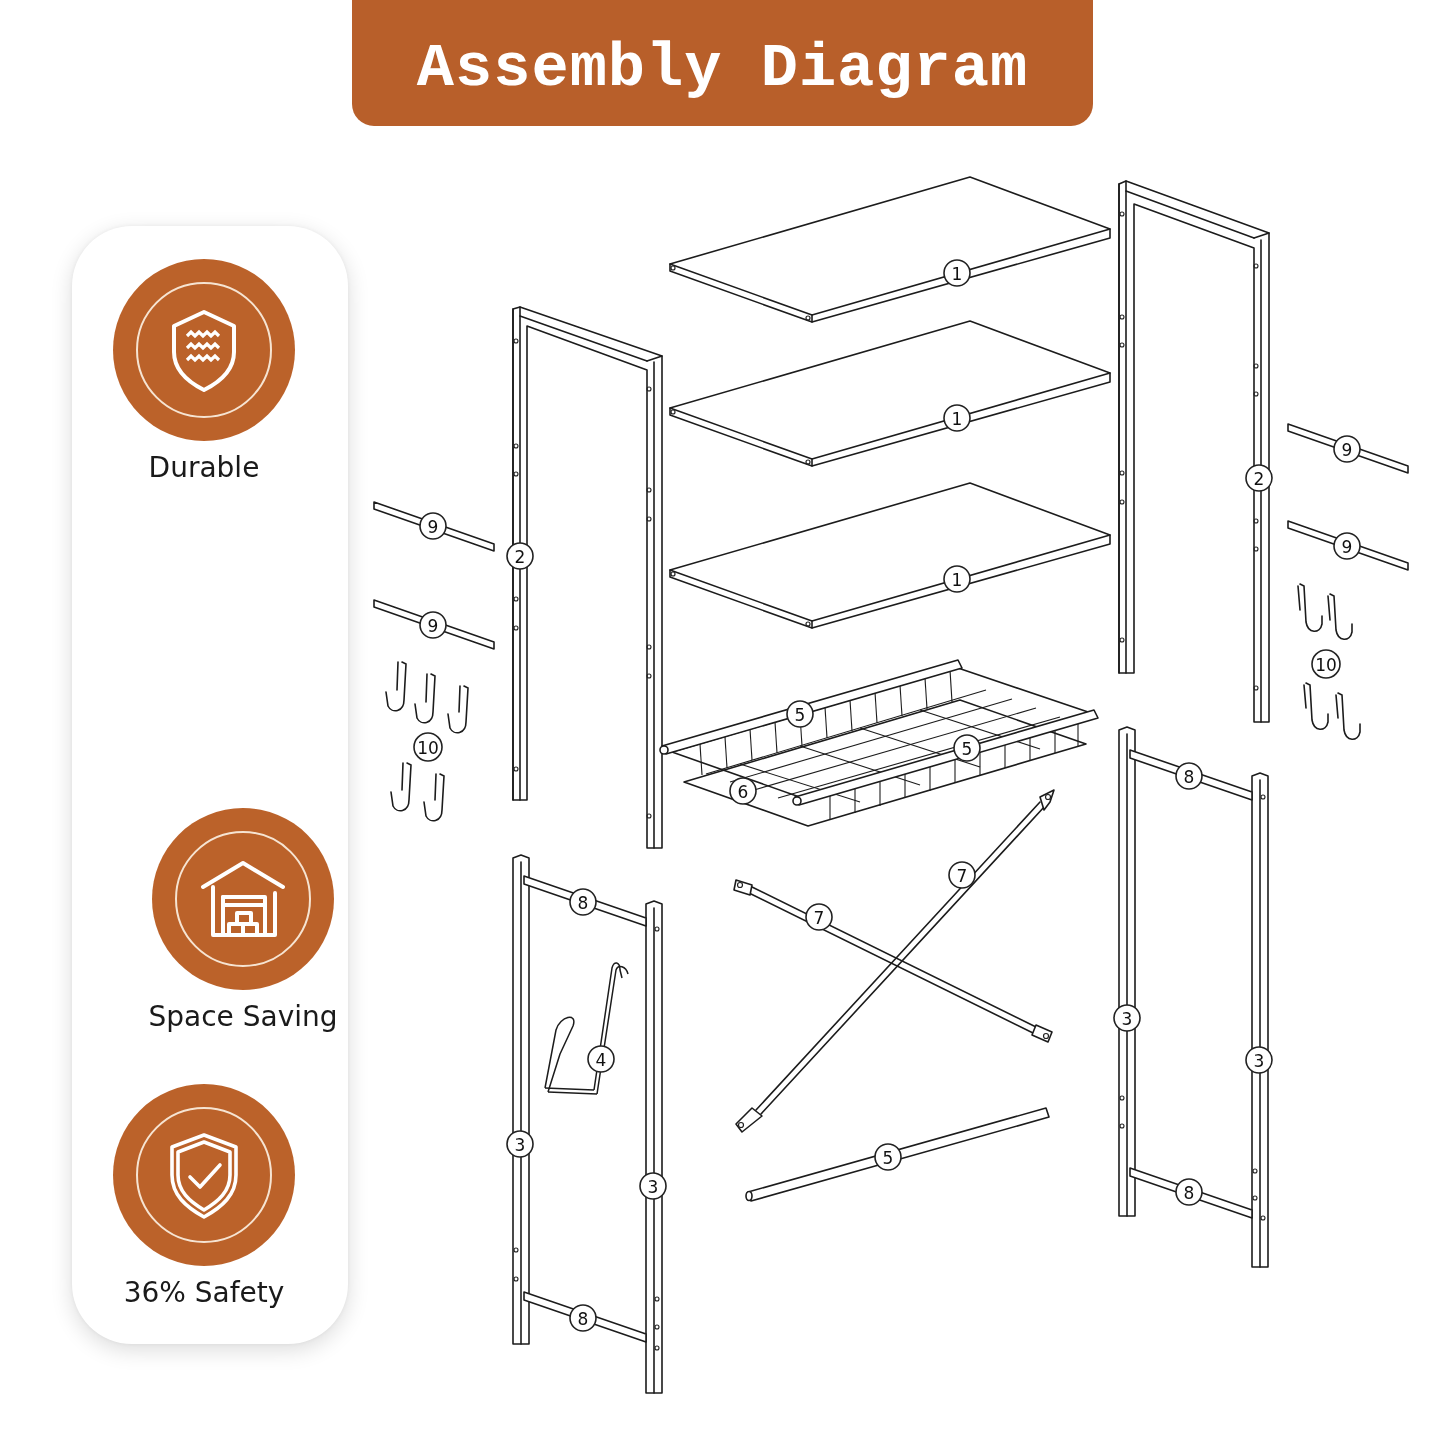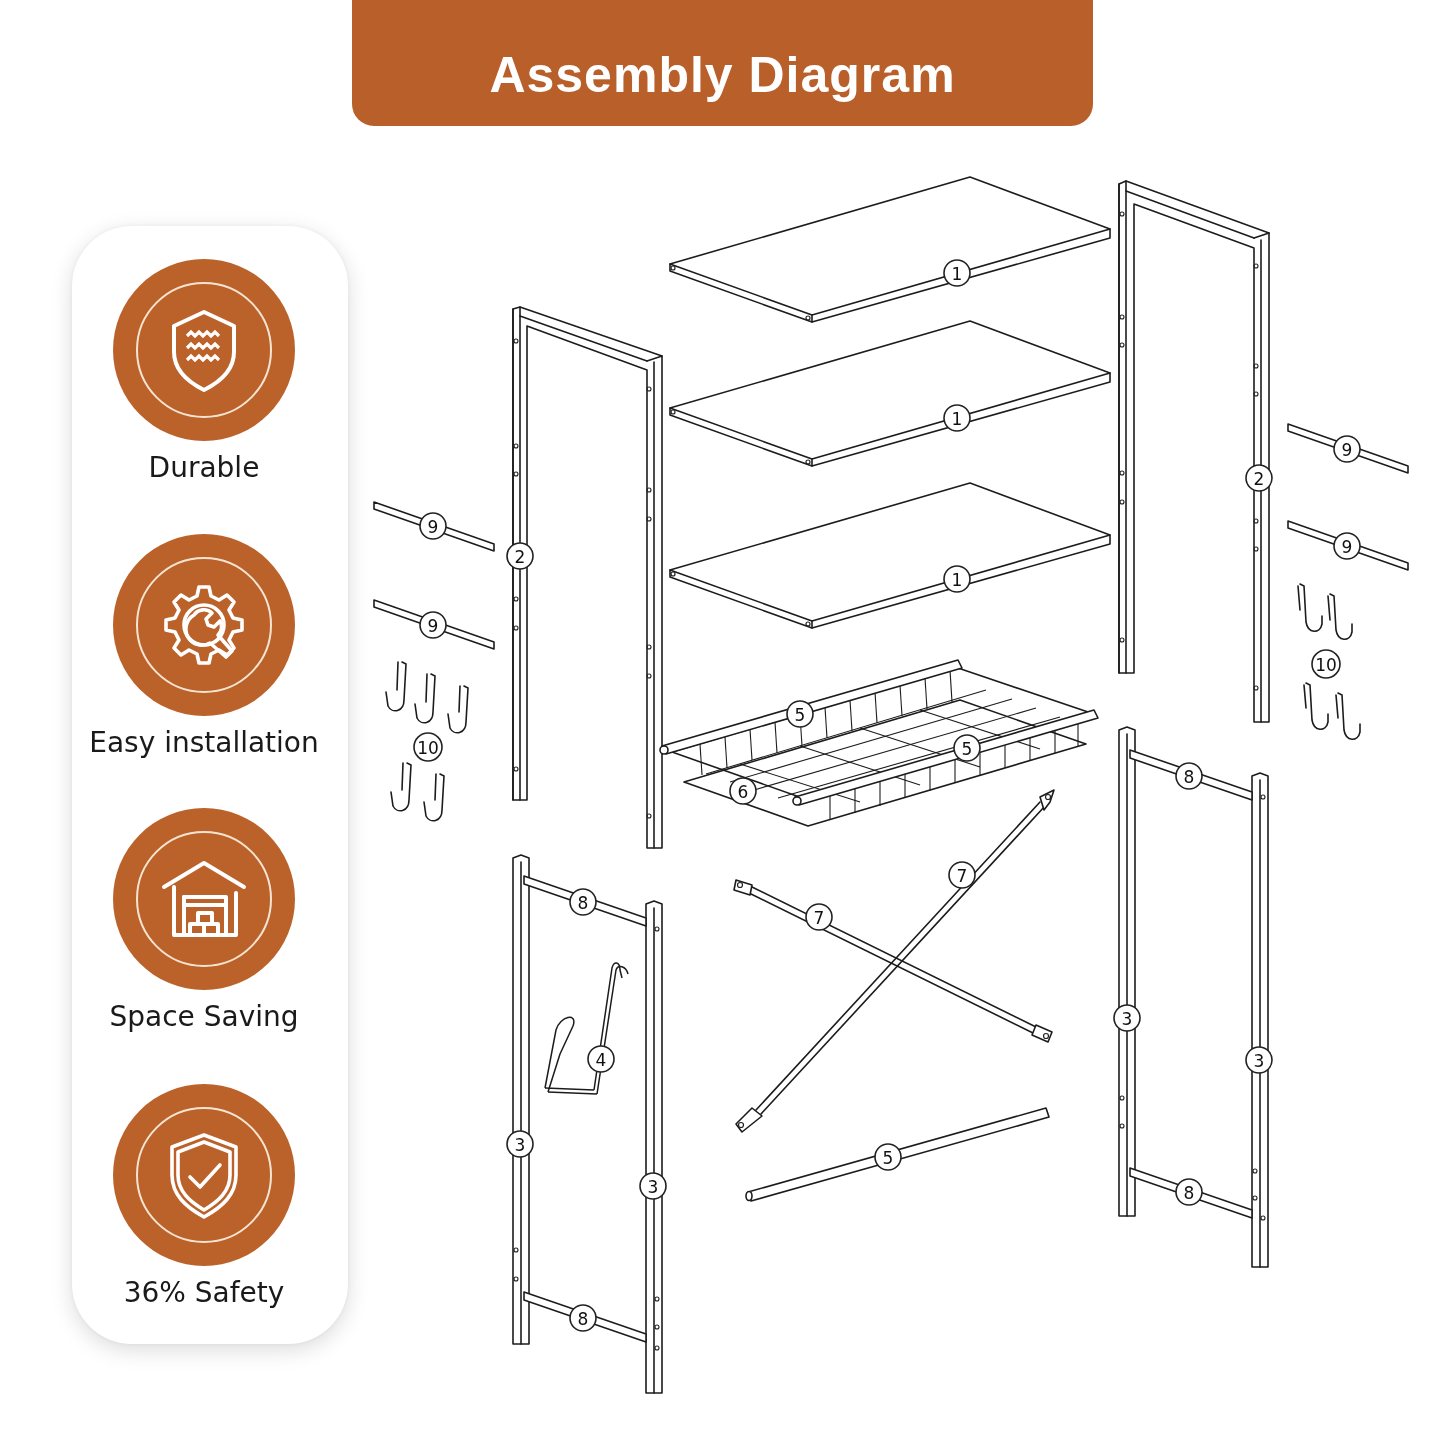--- a/index.html
+++ b/index.html
@@ -2,21 +2,21 @@
 <html><head>
 <meta charset="utf-8">
 <style>
   html, body { margin: 0; padding: 0; background: #ffffff; }
   body { width: 1445px; height: 1445px; position: relative; overflow: hidden; font-family: "DejaVu Sans", "Liberation Sans", sans-serif; }
   .title-banner {
     position: absolute; left: 352px; top: -20px; width: 741px; height: 146px;
     background: #b85f2a; border-radius: 0 0 22px 22px;
     display: flex; align-items: flex-end; justify-content: center; padding-bottom: 26px; box-sizing: border-box;
   }
-  .title-text { color: #ffffff; font-size: 50px; font-weight: bold; letter-spacing: 1px; font-family: Liberation Sans, sans-serif; line-height: 1; }
+  .title-text { color: #ffffff; font-size: 62px; font-weight: bold; letter-spacing: 1px; font-family: Liberation Mono, monospace; line-height: 1; }
   .feature-panel {
     position: absolute; left: 72px; top: 226px; width: 276px; height: 1118px;
     background: #ffffff; border-radius: 60px;
     box-shadow: 0 6px 22px rgba(0,0,0,0.14), 0 0 4px rgba(0,0,0,0.05);
   }
   .feature { position: absolute; left: 0; width: 264px; text-align: center; }
   .feature-badge {
     width: 182px; height: 182px; border-radius: 50%; background: #bb622a;
     margin: 0 auto; position: relative;
   }
@@ -48,35 +48,22 @@
       <svg viewBox="0 0 100 100">
         <path d="M50 12 L80 26 V52 C80 70 66 82 50 90 C34 82 20 70 20 52 V26 Z" fill="none" stroke="#fff" stroke-width="4" stroke-linejoin="round"></path>
         <path d="M33 36 l4 -4 l4 4 l4 -4 l4 4 l4 -4 l4 4 l4 -4 l4 4" fill="none" stroke="#fff" stroke-width="3.2"></path>
         <path d="M33 48 l4 -4 l4 4 l4 -4 l4 4 l4 -4 l4 4 l4 -4 l4 4" fill="none" stroke="#fff" stroke-width="3.2"></path>
         <path d="M33 60 l4 -4 l4 4 l4 -4 l4 4 l4 -4 l4 4 l4 -4 l4 4" fill="none" stroke="#fff" stroke-width="3.2"></path>
       </svg>
     </div>
     <div class="feature-label">Durable</div>
   </div>
 
-  <div class="feature" style="top:308px;">
-    <div class="feature-badge">
-      <div class="ring"></div>
-      <svg viewBox="0 0 100 100">
-        <g fill="none" stroke="#fff" stroke-width="3.6" stroke-linejoin="round">
-          <path d="M45 12 h10 l2 9 l8 4 l8 -5 l7 7 l-5 8 l4 8 l9 2 v10 l-9 2 l-4 8 l5 8 l-7 7 l-8 -5 l-8 4 l-2 9 h-10 l-2 -9 l-8 -4 l-8 5 l-7 -7 l5 -8 l-4 -8 l-9 -2 v-10 l9 -2 l4 -8 l-5 -8 l7 -7 l8 5 l8 -4 Z"></path>
-          <circle cx="50" cy="50" r="20"></circle>
-          <path d="M40 40 a12 12 0 0 1 18 -2 l-6 6 l2 6 l6 2 l6 -6 a12 12 0 0 1 -2 14 l14 16 l-6 6 l-16 -14 a12 12 0 0 1 -16 -28 Z"></path>
-        </g>
-      </svg>
-    </div>
-    <div class="feature-label">Easy installation</div>
-  </div>
-
-  <div class="feature" style="top:582px;">
+
+  <div class="feature" style="top:582px;padding-left:39px;">
     <div class="feature-badge">
       <div class="ring"></div>
       <svg viewBox="0 0 100 100">
         <g fill="none" stroke="#fff" stroke-width="4" stroke-linejoin="round" stroke-linecap="round">
           <path d="M10 38 L50 14 L90 38"></path>
           <path d="M20 38 V86 H82 V44"></path>
           <path d="M30 48 H72 V86"></path>
           <path d="M30 48 V86"></path>
           <path d="M30 56 H72"></path>
           <rect x="44" y="64" width="14" height="11"></rect>

